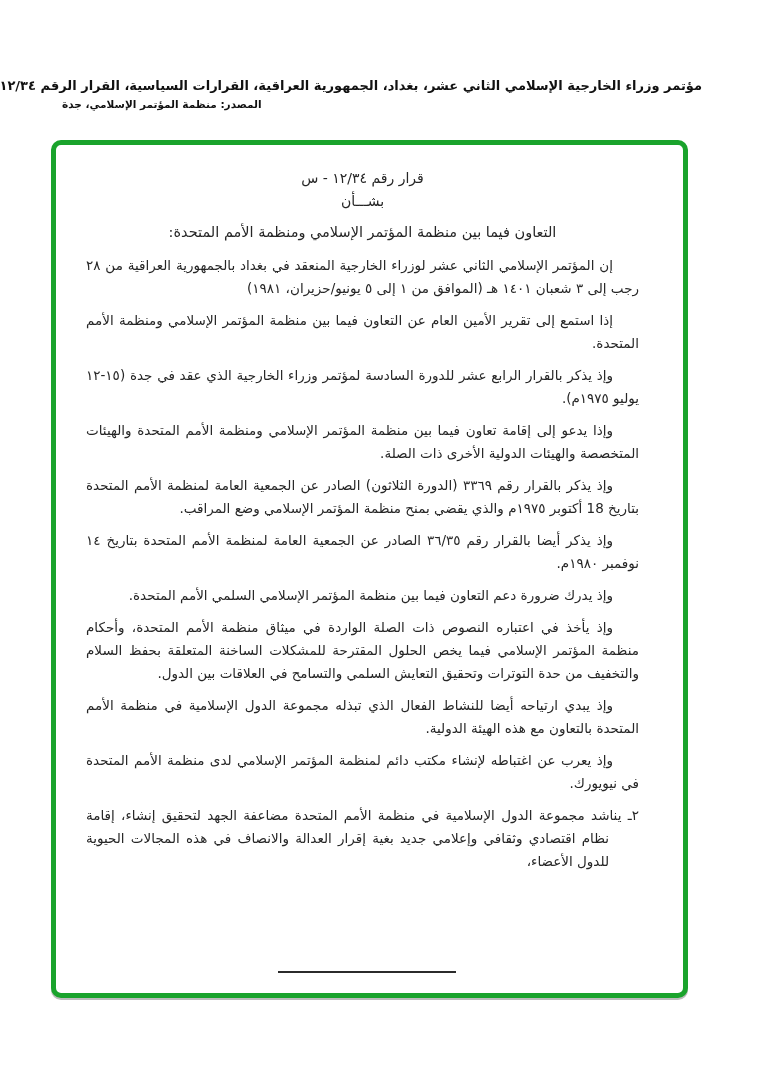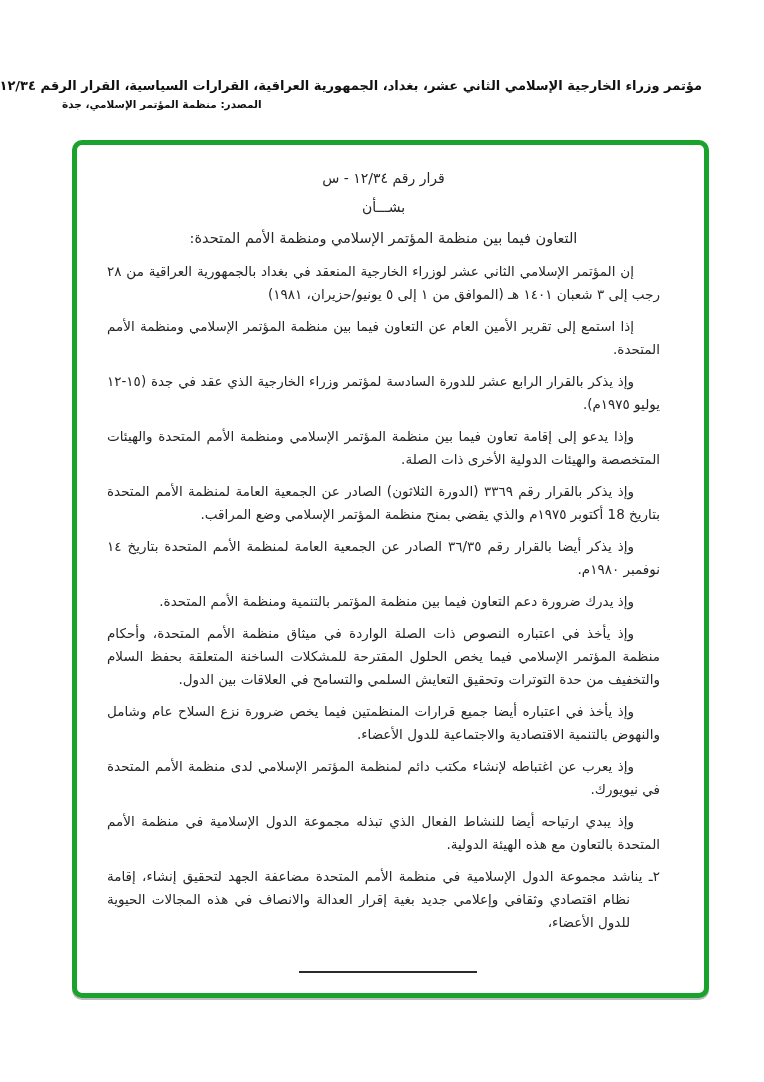--- a/index.html
+++ b/index.html
@@ -26,39 +26,39 @@
   .header-source{
     font-weight:bold;
     font-size:10.5px;
     color:#111;
     width:440px;
     margin:5px 200px 0 0;
     text-align:left;
   }
   .frame{
     position:absolute;
-    top:140px;left:72px;
+    top:140px;left:51px;
     width:637px;height:858px;
     box-sizing:border-box;
     border:5px solid #1aa32c;
     border-radius:10px;
     box-shadow:0 2px 0 rgba(60,60,60,0.35);
     background:#fff;
   }
   .doc{
     box-sizing:border-box;
     width:100%;height:100%;
     padding:22px 44px 0 30px;
     font-size:13.5px;
     line-height:23px;
     text-align:justify;
   }
   .doc-title{text-align:center;margin-bottom:10px;}
   .doc-title .t1{font-size:14px;}
-  .doc-title .t2{font-size:14px;margin-top:6px;}
+  .doc-title .t2{font-size:14px;margin-top:0;}
   .doc-title .t3{font-size:14.5px;margin-top:8px;}
   .doc p{margin:9px 0 7px 0;text-indent:26px;}
   .doc p.item{
     text-indent:-30px;
     padding-right:30px;
     margin-right:0;
   }
   .divider{
     position:absolute;
     left:222px;bottom:20px;
@@ -84,25 +84,24 @@
         <div class="t2">بشـــأن</div>
         <div class="t3">التعاون فيما بين منظمة المؤتمر الإسلامي ومنظمة الأمم المتحدة:</div>
       </div>
 
       <p>إن المؤتمر الإسلامي الثاني عشر لوزراء الخارجية المنعقد في بغداد بالجمهورية العراقية من ٢٨ رجب إلى ٣ شعبان ١٤٠١ هـ (الموافق من ١ إلى ٥ يونيو/حزيران، ١٩٨١)</p>
       <p>إذا استمع إلى تقرير الأمين العام عن التعاون فيما بين منظمة المؤتمر الإسلامي ومنظمة الأمم المتحدة.</p>
       <p>وإذ يذكر بالقرار الرابع عشر للدورة السادسة لمؤتمر وزراء الخارجية الذي عقد في جدة (١٢‎-‎١٥ يوليو ١٩٧٥م).</p>
       <p>وإذا يدعو إلى إقامة تعاون فيما بين منظمة المؤتمر الإسلامي ومنظمة الأمم المتحدة والهيئات المتخصصة والهيئات الدولية الأخرى ذات الصلة.</p>
       <p>وإذ يذكر بالقرار رقم ٣٣٦٩ (الدورة الثلاثون) الصادر عن الجمعية العامة لمنظمة الأمم المتحدة بتاريخ 18 أكتوبر ١٩٧٥م والذي يقضي بمنح منظمة المؤتمر الإسلامي وضع المراقب.</p>
       <p>وإذ يذكر أيضا بالقرار رقم ٣٦/٣٥ الصادر عن الجمعية العامة لمنظمة الأمم المتحدة بتاريخ ١٤ نوفمبر ١٩٨٠م.</p>
-      <p>وإذ يدرك ضرورة دعم التعاون فيما بين منظمة المؤتمر بالتنمية ومنظمة الأمم المتحدة.</p>
+      <p>وإذ يدرك ضرورة دعم التعاون فيما بين منظمة المؤتمر الإسلامي السلمي الأمم المتحدة.</p>
       <p>وإذ يأخذ في اعتباره النصوص ذات الصلة الواردة في ميثاق منظمة الأمم المتحدة، وأحكام منظمة المؤتمر الإسلامي فيما يخص الحلول المقترحة للمشكلات الساخنة المتعلقة بحفظ السلام والتخفيف من حدة التوترات وتحقيق التعايش السلمي والتسامح في العلاقات بين الدول.</p>
-      <p>وإذ يأخذ في اعتباره أيضا جميع قرارات المنظمتين فيما يخص ضرورة نزع السلاح عام وشامل والنهوض بالتنمية الاقتصادية والاجتماعية للدول الأعضاء.</p>
+      <p>وإذ يبدي ارتياحه أيضا للنشاط الفعال الذي تبذله مجموعة الدول الإسلامية في منظمة الأمم المتحدة بالتعاون مع هذه الهيئة الدولية.</p>
       <p>وإذ يعرب عن اغتباطه لإنشاء مكتب دائم لمنظمة المؤتمر الإسلامي لدى منظمة الأمم المتحدة في نيويورك.</p>
-      <p>وإذ يبدي ارتياحه أيضا للنشاط الفعال الذي تبذله مجموعة الدول الإسلامية في منظمة الأمم المتحدة بالتعاون مع هذه الهيئة الدولية.</p>
 
       <p class="item">٢ـ يناشد مجموعة الدول الإسلامية في منظمة الأمم المتحدة مضاعفة الجهد لتحقيق إنشاء، إقامة نظام اقتصادي وثقافي وإعلامي جديد بغية إقرار العدالة والانصاف في هذه المجالات الحيوية للدول الأعضاء،</p>
 
     </div>
     <div class="divider"></div>
   </div>
 
 </div>
 
 </body></html>

